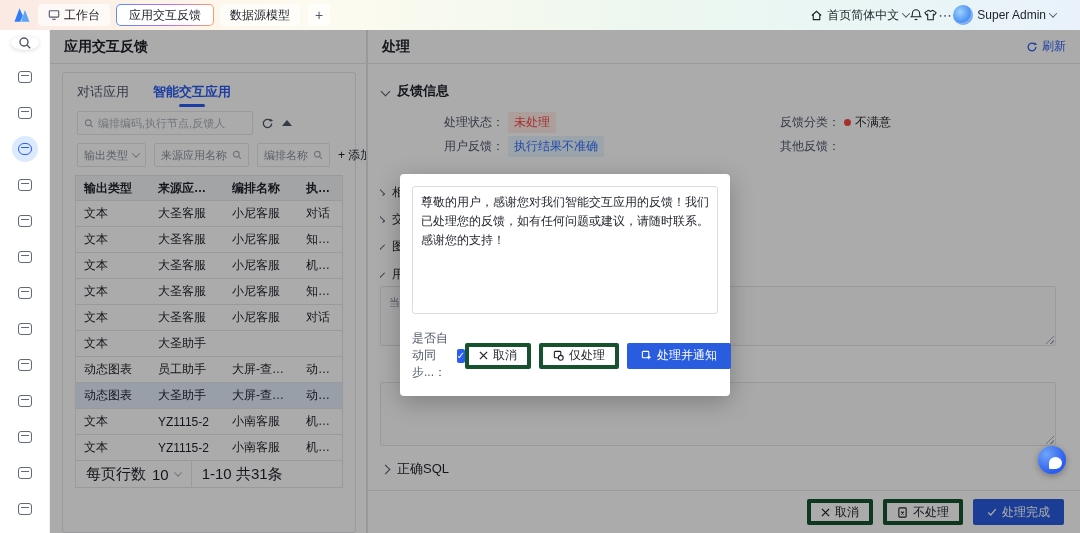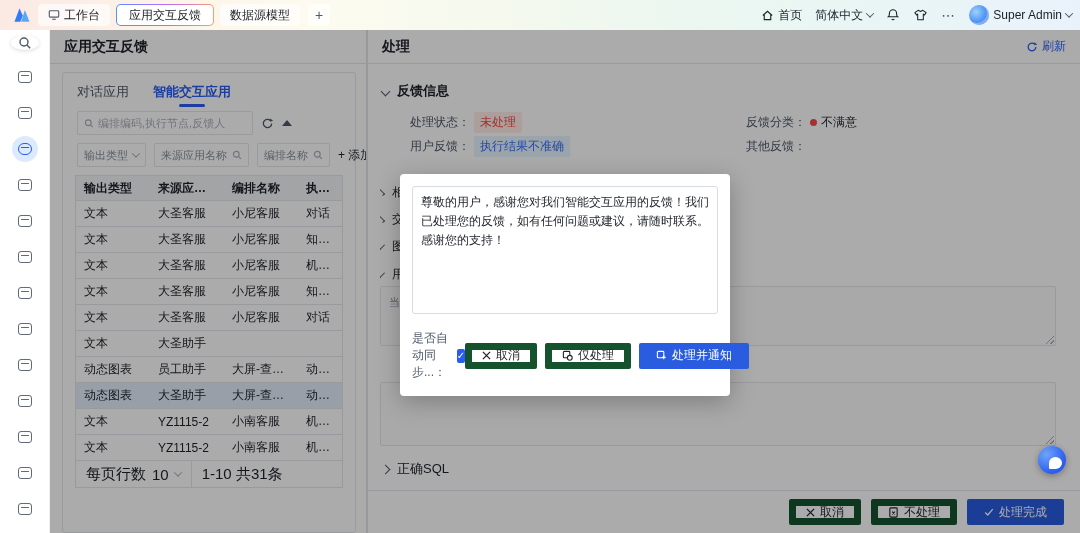--- a/index.html
+++ b/index.html
@@ -13,21 +13,21 @@
     display:flex; align-items:center; }
   .logo { width:20px; height:20px; margin-left:12px; }
   .tb-tab { display:flex; align-items:center; gap:4px; height:22px; padding:0 10px; margin-left:6px;
     background:rgba(255,255,255,.65); border-radius:4px; font-size:12px; color:#1d2129; cursor:pointer; }
   .tb-tab-grad { margin-left:6px; padding:1px; border-radius:5px;
     background:linear-gradient(90deg,#5b8cff,#b36bff,#ff9a6b); }
   .tb-tab-grad .inner { display:flex; align-items:center; height:20px; padding:0 12px;
     background:#fff; border-radius:4px; font-size:12px; }
   .tb-plus { width:22px; height:22px; margin-left:8px; border-radius:4px; background:rgba(255,255,255,.65);
     display:flex; align-items:center; justify-content:center; font-size:14px; color:#4e5969; cursor:pointer; }
-  .tb-right { margin-left:auto; display:flex; align-items:center; gap:13px; padding-right:8px; font-size:12px;text-align:center; }
+  .tb-right { margin-left:auto; display:flex; align-items:center; padding-right:24px; font-size:12px;text-align:center; }
   .tb-item { display:flex; align-items:center; gap:4px; cursor:pointer; }
   .caret { width:6px; height:6px; border-right:1.3px solid #4e5969; border-bottom:1.3px solid #4e5969;
     transform:rotate(45deg) translate(-1px,-1px); display:inline-block; }
   .avatar { width:20px; height:20px; border-radius:50%;
     background:radial-gradient(circle at 35% 35%, #9ed1fb, #4e93f5 55%, #1f5fd0);
     box-shadow:inset -2px -2px 0 rgba(255,255,255,.35); }
   .dots { font-size:14px; color:#4e5969; letter-spacing:1px; cursor:pointer; }
 
   
   .sidebar { position:absolute; left:0; top:30px; width:50px; height:503px; background:#fff; z-index:20;
@@ -79,34 +79,34 @@
   .pager { margin:0 12px; border:1px solid #e5e6eb; border-top:none; height:27px; display:flex; align-items:center;
     font-size:15px; color:#1d2129; }
   .pager .pp { display:flex; align-items:center; gap:6px; padding:0 10px; height:100%; border-right:1px solid #e5e6eb; }
   .pager .rng { padding:0 10px; }
 
   
   .sec-h { position:absolute; display:flex; align-items:center; gap:8px; font-size:13px; font-weight:bold; color:#1d2129; }
   .chev { width:7px; height:7px; border-right:1.5px solid #4e5969; border-bottom:1.5px solid #4e5969; display:inline-block; }
   .chev.down { transform:rotate(45deg); }
   .chev.right { transform:rotate(-45deg); }
-  .fld { position:absolute; font-size:12px; color:#4e5969; display:flex; align-items:center; gap:4px; }
+  .fld { position:absolute; font-size:12px; color:#4e5969; display:flex; align-items:center; gap:4px;margin-left:34px; }
   .badge { font-size:12px; padding:2px 6px; border-radius:2px; }
   .badge.red { background:#ffece8; color:#f54a45; }
   .badge.blue { background:#e8f3ff; color:#3370ff; }
   .dot { width:7px; height:7px; border-radius:50%; background:#f54a45; display:inline-block; }
   .rta { position:absolute; border:1px solid #e5e6eb; border-radius:2px; background:#fdfdfe; font-size:11px;
     color:#868d9d; padding:6px 8px; line-height:1.65; overflow:hidden; }
   .rz { position:absolute; right:1px; bottom:1px; width:9px; height:9px;
     background:repeating-linear-gradient(-45deg, transparent 0 2px, #a8adb6 2px 3px);
     clip-path:polygon(100% 0,100% 100%,0 100%); }
   .rfoot { position:absolute; left:0; bottom:0; width:100%; height:43px; background:#fff; border-top:1px solid #e5e6eb;
     display:flex; align-items:center; justify-content:flex-end; gap:10px; padding-right:16px; }
   .btn { height:26px; display:inline-flex; align-items:center; gap:5px; padding:0 10px; font-size:12px;
-    border:7px solid #14532d; border-radius:2px; background:#fff; color:#1d2129; cursor:pointer; white-space:nowrap; }
+    border:4px solid #14532d; border-radius:2px; background:#fff; color:#1d2129; cursor:pointer; white-space:nowrap; }
   .btn.primary { background:#2a5ce0; border-color:#2a5ce0; color:#fff; }
 
   
   .overlay { position:absolute; left:50px; top:30px; width:1030px; height:503px; background:rgba(0,0,0,.33); z-index:40; }
   .modal { position:absolute; left:400px; top:174px; width:330px; height:222px; background:#fff; border-radius:4px;
     box-shadow:0 6px 24px rgba(0,0,0,.25); z-index:50; padding:12px 12px 0 12px; }
   .modal h3 { font-size:14px; font-weight:bold; color:#1d2129; margin-bottom:10px; }
   .modal textarea { width:306px; height:128px; resize:none; border:1px solid #d9dce3; border-radius:3px;
     font-family:"Liberation Sans","DejaVu Sans",sans-serif; font-size:12px; color:#1d2129; line-height:1.6;
     padding:6px 8px; outline:none; }

